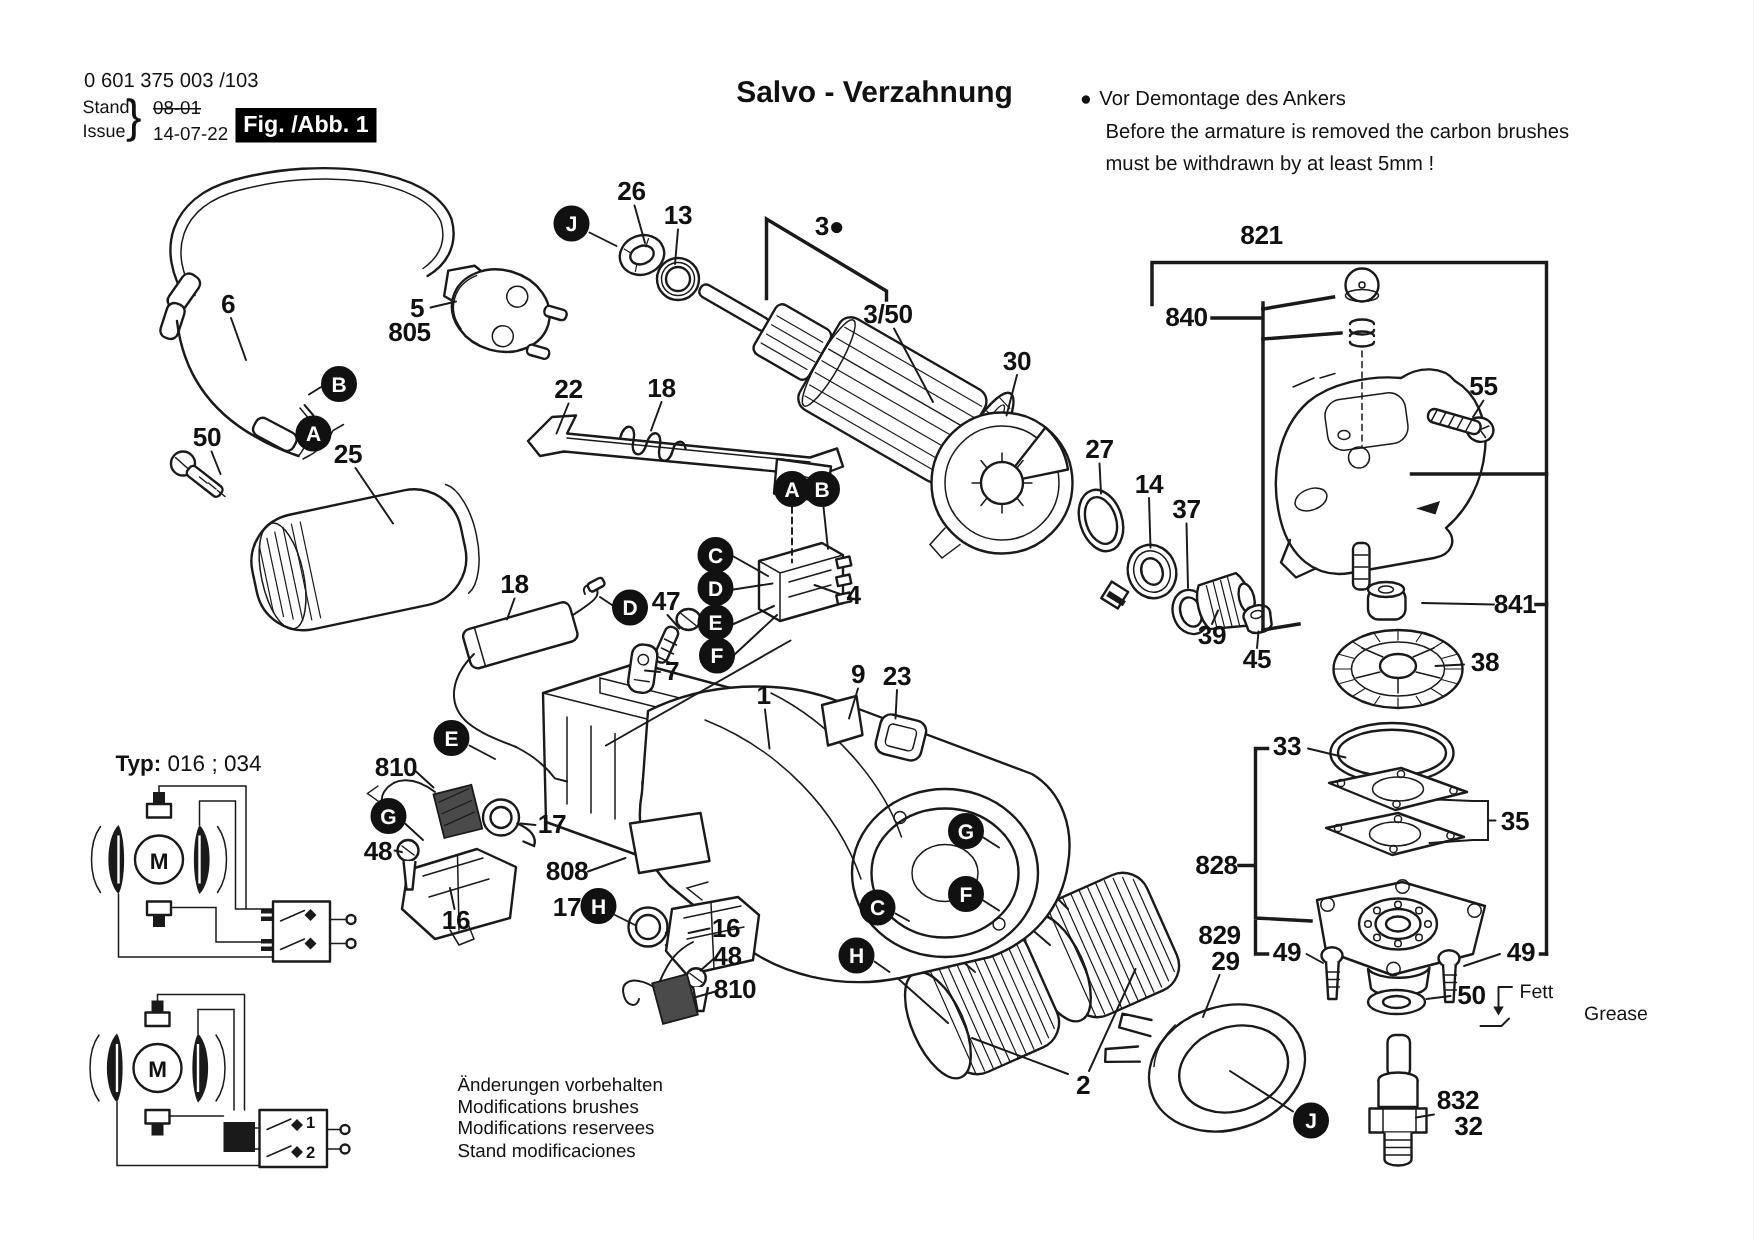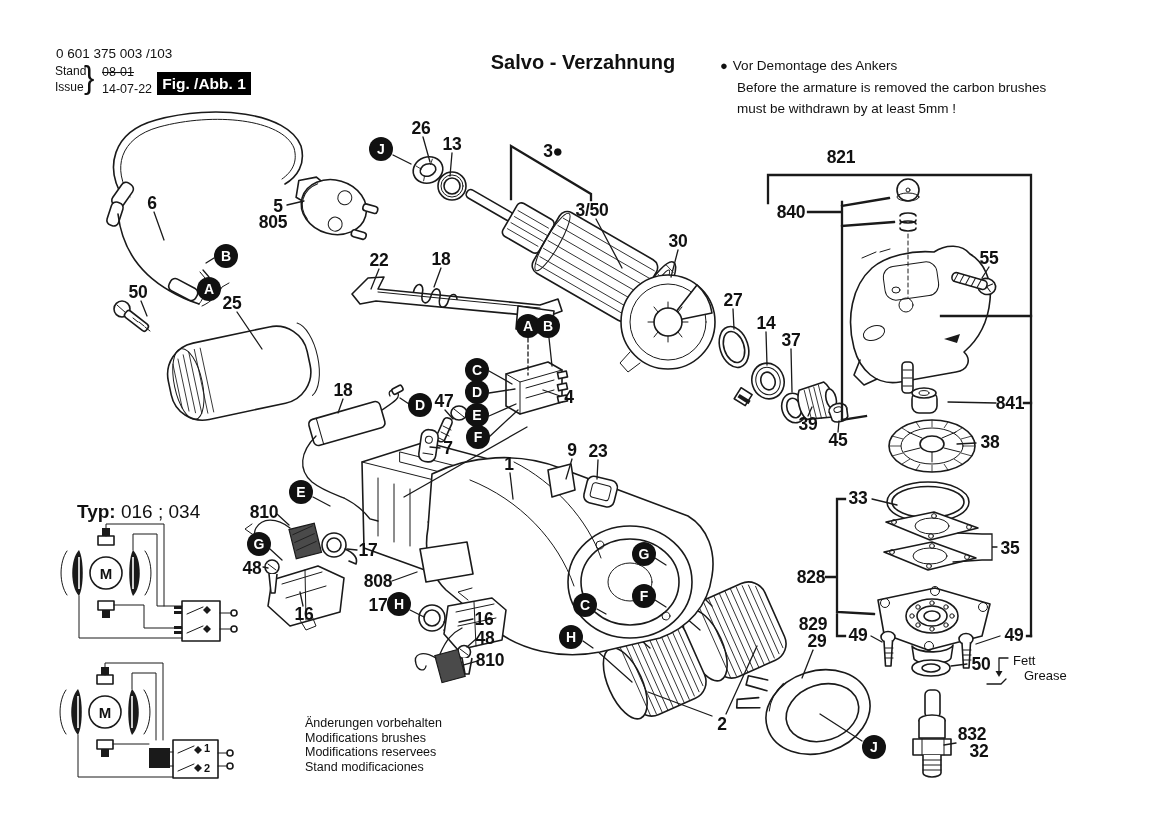--- a/index.html
+++ b/index.html
@@ -30,24 +30,24 @@
   .strike{text-decoration:line-through;}
   .fig-box{position:absolute;left:157px;top:72px;width:94px;height:23px;background:#000;color:#fff;
            font-weight:bold;font-size:15.5px;display:flex;align-items:center;justify-content:center;}
   .page-title{position:absolute;left:583px;top:51px;transform:translateX(-50%);
               font-weight:bold;font-size:20px;white-space:nowrap;}
   .notes{position:absolute;left:720px;top:55px;width:340px;font-size:13.5px;line-height:21px;}
   .note-row{display:flex;gap:5px;}
   .note-bullet{font-size:13px;line-height:21px;}
   .note-ind{margin-left:17px;}
   .note-en1{margin-left:17px;margin-top:1px;}
-  .typ-note{position:absolute;left:77px;top:501px;font-size:19px;}
+  .typ-note{position:absolute;left:77px;top:501px;font-size:15px;}
   .footer-block{position:absolute;left:305px;top:716px;font-size:12.5px;line-height:14.5px;}
   .grease-de{position:absolute;left:1013px;top:653px;font-size:13px;}
-  .grease-en{position:absolute;left:1024px;top:668px;font-size:13px;}
+  .grease-en{position:absolute;left:1056px;top:668px;font-size:13px;}
 </style>
 </head>
 <body>
 
 <div class="stage">
 
 <svg class="art" width="1169" height="826" viewBox="0 0 1169 826">
 
   <g>
     <path class="s" d="M124,199 C104,168 112,132 156,120 C214,104 288,112 301,146 C306,164 297,177 285,184"></path>

